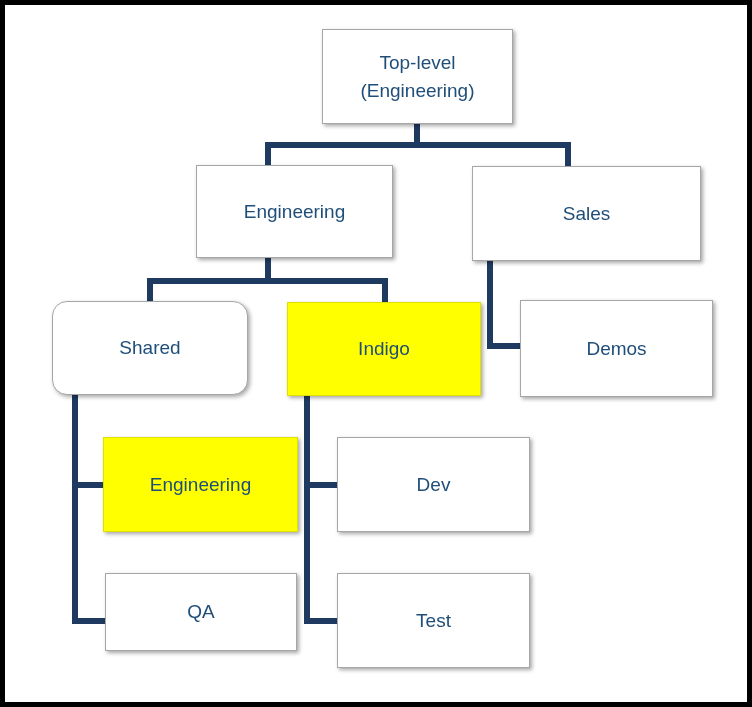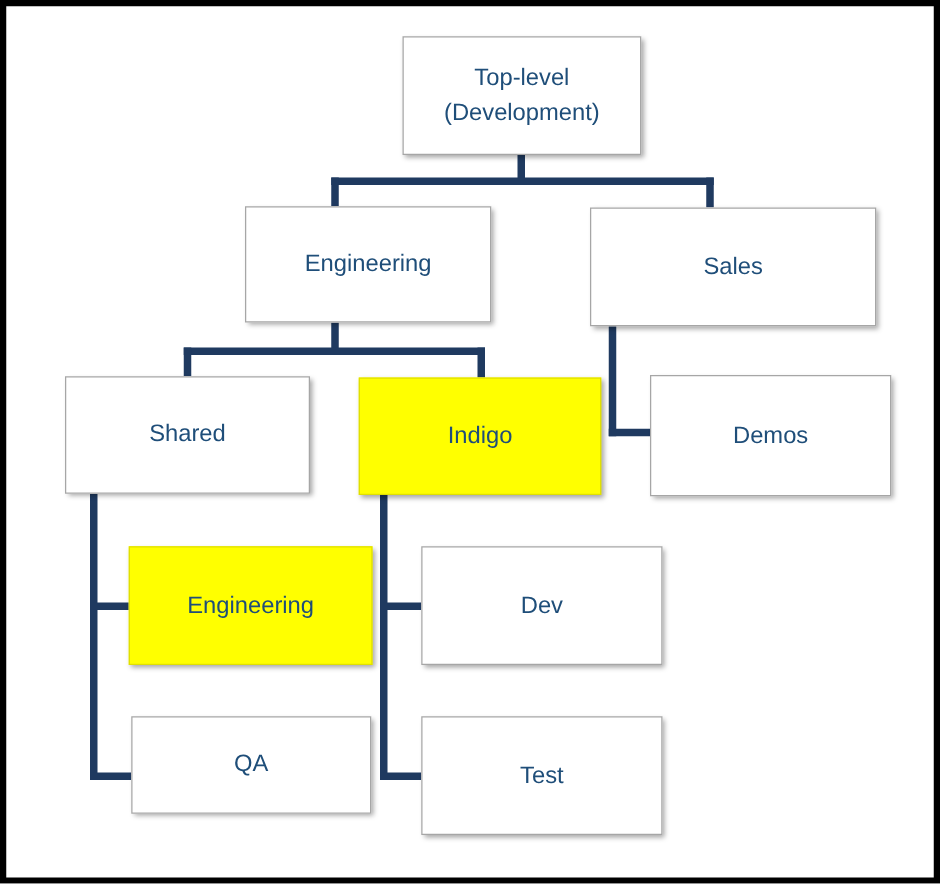--- a/index.html
+++ b/index.html
@@ -47,21 +47,21 @@
   }
   .conn{
     position:absolute;
     background:var(--line);
     z-index:1;
   }
   
   #n-top         {left:322px; top:29px;  width:191px; height:95px;}
   #n-engineering {left:170px; top:165px; width:197px; height:93px;margin-left:26px;}
   #n-sales       {left:472px; top:166px; width:229px; height:95px;}
-  #n-shared      {left:52px;  top:301px; width:196px; height:94px;}
+  #n-shared      {left:52px;  top:301px; width:196px; height:94px;border-radius:15px;}
   #n-indigo      {left:287px; top:302px; width:194px; height:94px;}
   #n-demos       {left:520px; top:300px; width:193px; height:97px;}
   #n-development {left:103px; top:437px; width:195px; height:95px;}
   #n-dev         {left:337px; top:437px; width:193px; height:95px;}
   #n-qa          {left:105px; top:573px; width:192px; height:78px;}
   #n-test        {left:337px; top:573px; width:193px; height:95px;}
   
   #c-top-stem    {left:414px; top:124px; width:6px;   height:24px;}
   #c-top-h       {left:265px; top:142px; width:306px; height:6px;}
   #c-eng-drop    {left:265px; top:142px; width:6px;   height:23px;}
@@ -97,21 +97,21 @@
   <div class="conn" id="c-demos-h"></div>
   <div class="conn" id="c-shared-v"></div>
   <div class="conn" id="c-development-h"></div>
   <div class="conn" id="c-qa-h"></div>
   <div class="conn" id="c-indigo-v"></div>
   <div class="conn" id="c-dev-h"></div>
   <div class="conn" id="c-test-h"></div>
 
   <div class="node" id="n-top">
     <div>Top-level</div>
-    <div>(Development)</div>
+    <div>(Engineering)</div>
   </div>
   <div class="node" id="n-engineering">Engineering</div>
   <div class="node" id="n-sales">Sales</div>
   <div class="node" id="n-shared">Shared</div>
   <div class="node yellow" id="n-indigo">Indigo</div>
   <div class="node" id="n-demos">Demos</div>
   <div class="node yellow" id="n-development">Engineering</div>
   <div class="node" id="n-dev">Dev</div>
   <div class="node" id="n-qa">QA</div>
   <div class="node" id="n-test">Test</div>

